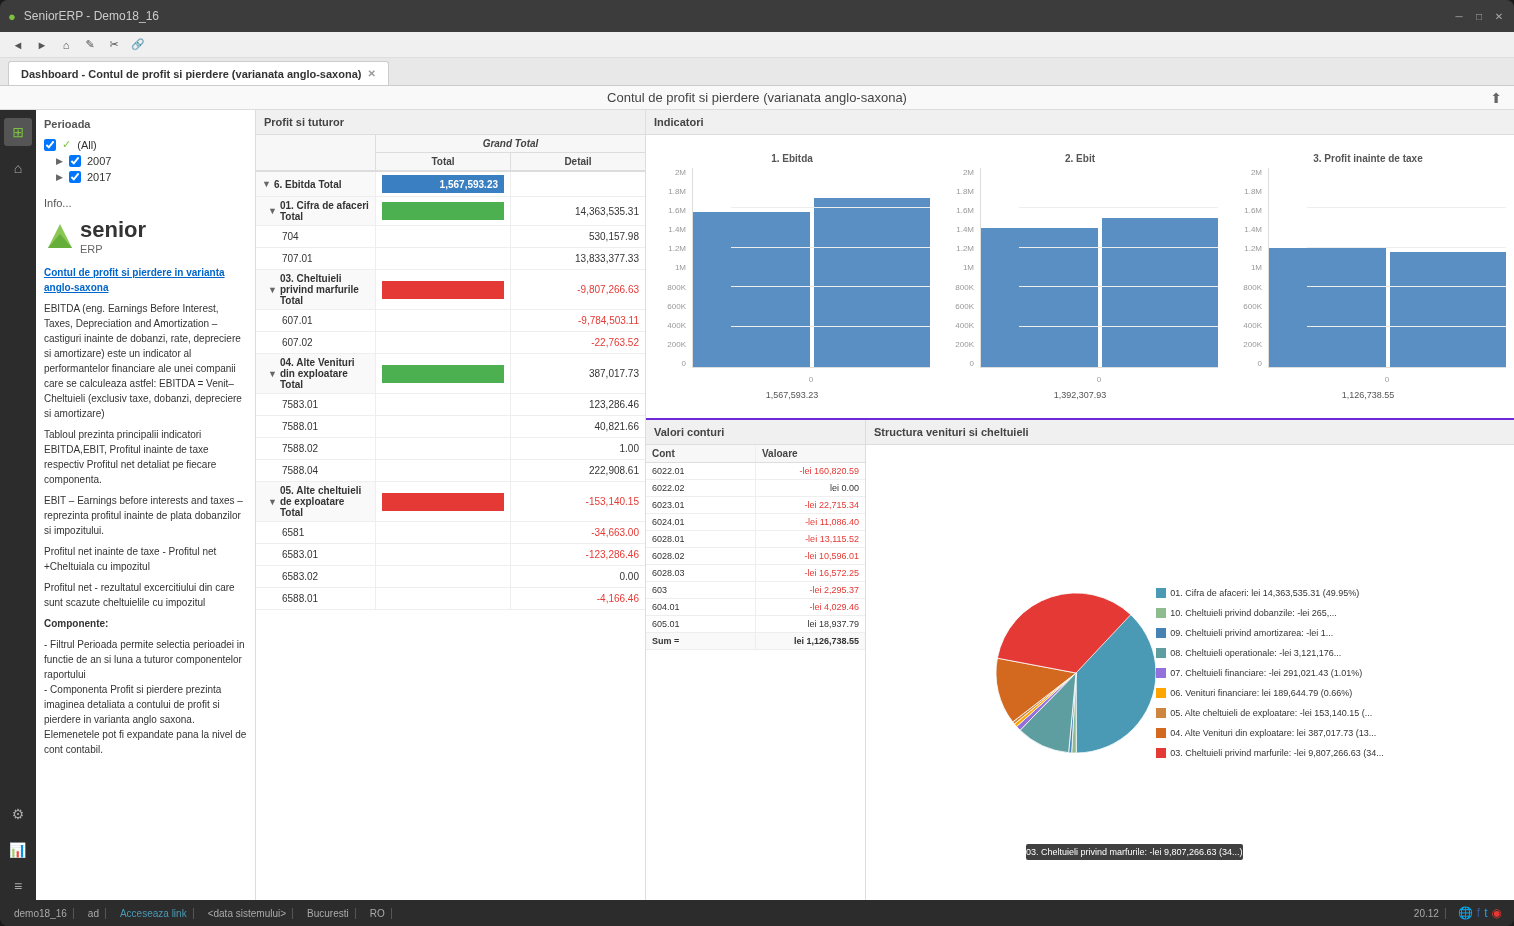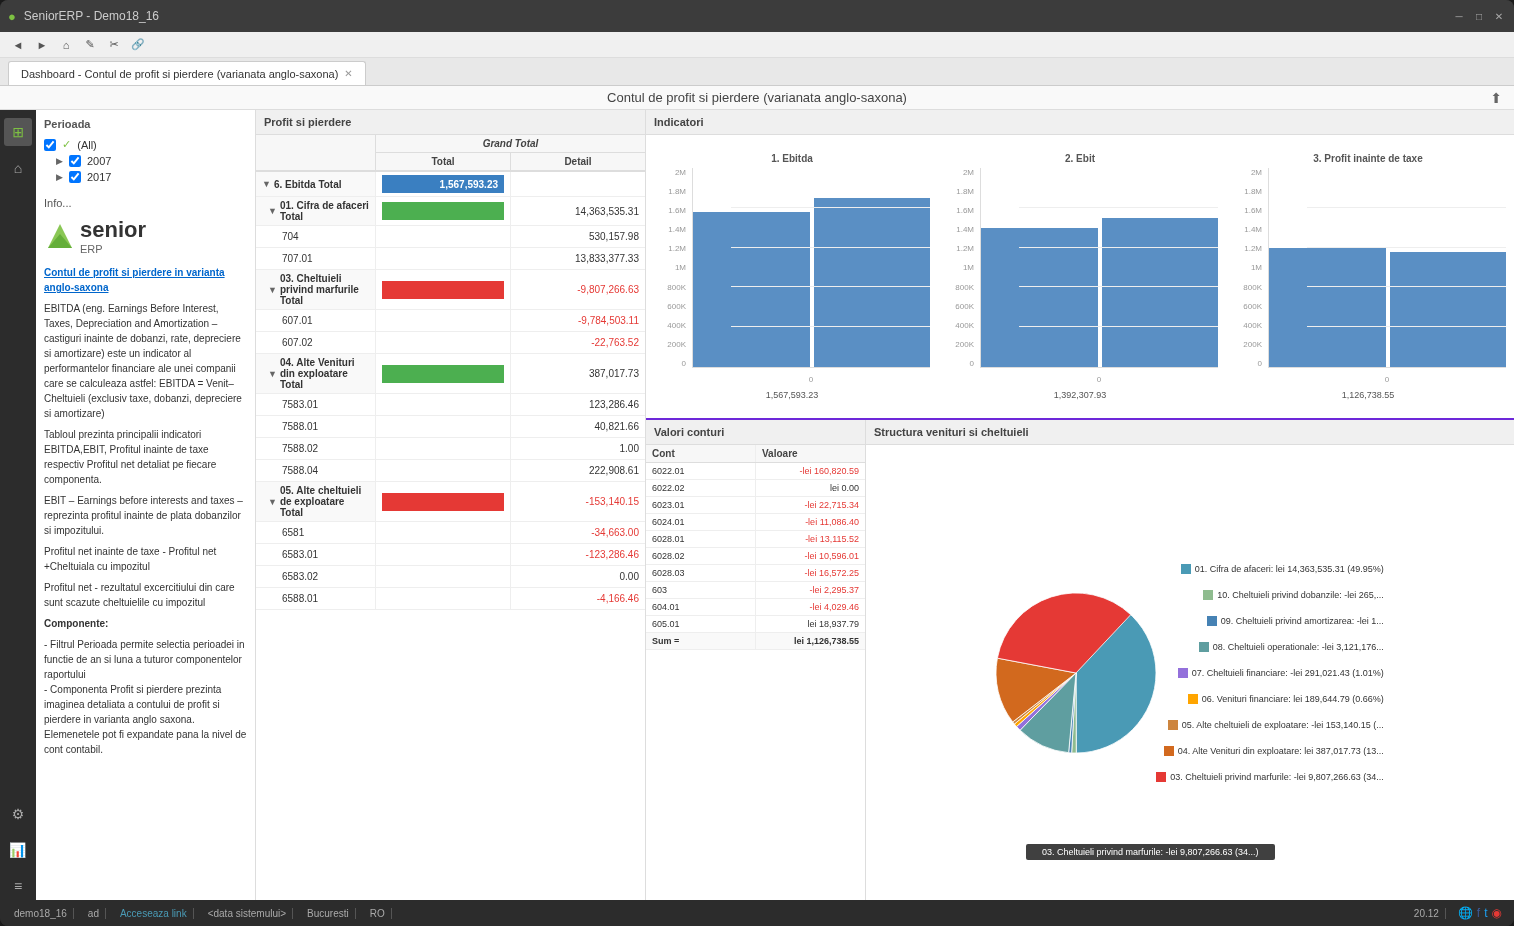--- a/index.html
+++ b/index.html
@@ -57,21 +57,21 @@
       border: 1px solid #ccc;
       border-bottom: none;
       border-radius: 3px 3px 0 0;
       display: flex;
       align-items: center;
       gap: 6px;
       font-size: 11px;
       color: #333;
       cursor: pointer;
     }
-    .tab.active { background: #fff; }
+    .tab.active { background: #fff; font-weight: bold; }
     .tab-close { color: #999; font-size: 10px; cursor: pointer; }
     
     .page-header {
       background: #f9f9f9;
       height: 24px;
       display: flex;
       align-items: center;
       justify-content: center;
       border-bottom: 1px solid #ddd;
       flex-shrink: 0;
@@ -349,21 +349,21 @@
     .status-spacer { flex: 1; }
     
     
     .grid-line {
       position: absolute;
       left: 38px;
       right: 0;
       height: 1px;
       background: #eee;
     }
-    .pie-legend { display: flex; flex-direction: column; gap: 16px; font-size: 9px; align-items: flex-end; }
+    .pie-legend { display: flex; flex-direction: column; gap: 10px; font-size: 9px; }
     .legend-item { display: flex; align-items: center; gap: 4px; }
     .legend-color { width: 10px; height: 10px; flex-shrink: 0; }
     .legend-text { color: #333; font-size: 9px; }
     
     
     ::-webkit-scrollbar { width: 6px; height: 6px; }
     ::-webkit-scrollbar-track { background: #f0f0f0; }
     ::-webkit-scrollbar-thumb { background: #bbb; border-radius: 3px; }
   </style>
 </head>
@@ -459,21 +459,21 @@
           <p style="white-space:pre-line; margin-top:4px">- Filtrul Perioada permite selectia perioadei in functie de an si luna a tuturor componentelor raportului
 - Componenta Profit si pierdere prezinta imaginea detaliata a contului de profit si pierdere in varianta anglo saxona.
 Elemenetele pot fi expandate pana la nivel de cont contabil.</p>
         </div>
       </div>
     </div>
 
     <div class="content-area">
 
       <div class="table-section">
-        <div class="section-header">Profit si pierdere</div>
+        <div class="section-header">Profit si tuturor</div>
 
         <div style="border-bottom:1px solid #ddd;">
           <div style="display:flex; background:#f7f7f7;">
             <div style="width:120px; border-right:1px solid #ddd;"></div>
             <div style="flex:1; text-align:center; padding:3px 4px; font-size:10px; font-weight:600; color:#444; border-bottom:1px solid #ddd;font-style:italic;">Grand Total</div>
           </div>
           <div style="display:flex; background:#f7f7f7; border-bottom:1px solid #ddd;">
             <div style="width:120px; border-right:1px solid #ddd;"></div>
             <div style="width:135px; text-align:center; padding:3px 4px; font-size:10px; font-weight:600; color:#444; border-right:1px solid #ddd;">Total</div>
             <div style="flex:1; text-align:center; padding:3px 4px; font-size:10px; font-weight:600; color:#444;">Detail</div>
@@ -813,21 +813,21 @@
                   </div>
                   <div class="legend-item">
                     <div class="legend-color" style="background: rgb(210, 105, 30);"></div>
                     <span class="legend-text">04. Alte Venituri din exploatare: lei 387,017.73 (13...</span>
                   </div>
                   <div class="legend-item">
                     <div class="legend-color" style="background: rgb(229, 57, 53);"></div>
                     <span class="legend-text">03. Cheltuieli privind marfurile: -lei 9,807,266.63 (34...</span>
                   </div>
                 </div>
-                <div style="position: absolute; bottom: 40px; left: 160px; background: rgba(0, 0, 0, 0.75); color: rgb(255, 255, 255); font-size: 9px; padding: 3px 16px; border-radius: 2px; pointer-events: none;">03. Cheltuieli privind marfurile: -lei 9,807,266.63 (34...)</div>
+                <div style="position: absolute; bottom: 40px; left: 160px; background: rgba(0, 0, 0, 0.75); color: rgb(255, 255, 255); font-size: 9px; padding: 3px 0; border-radius: 2px; pointer-events: none;">03. Cheltuieli privind marfurile: -lei 9,807,266.63 (34...)</div>
               </div>
           </div>
         </div>
       </div>
     </div>
   </div>
 
   <div class="status-bar">
     <span class="status-item">demo18_16</span>
     <span class="status-item">ad</span>

